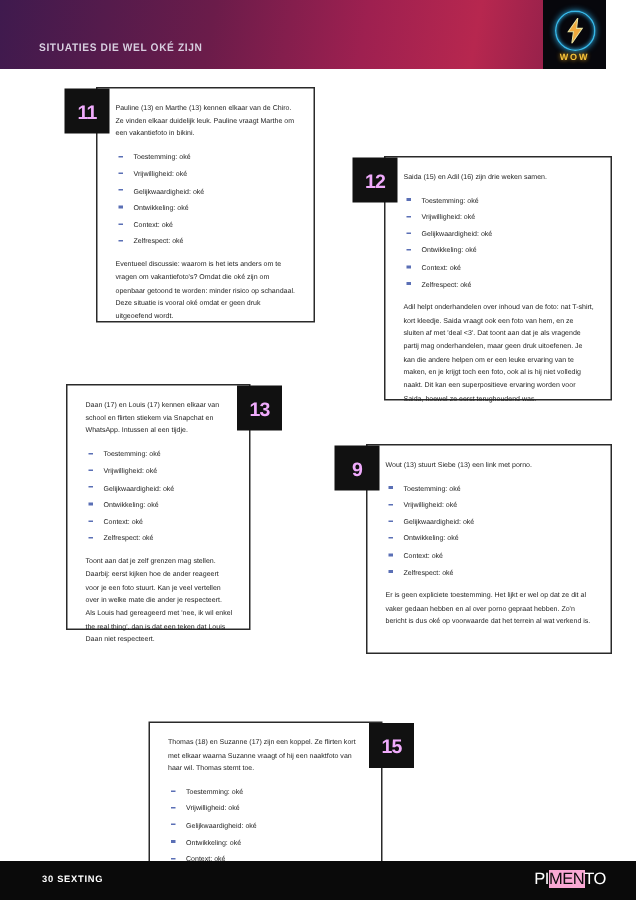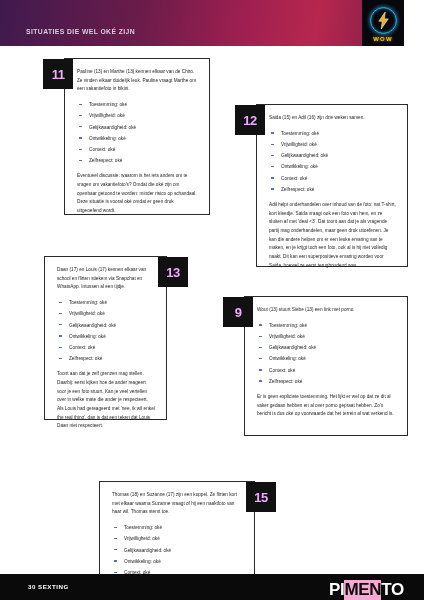--- a/index.html
+++ b/index.html
@@ -87,22 +87,22 @@
     font-weight: bold;
     letter-spacing: 0.5px;
     color: #ffffff;
     text-transform: uppercase;
     white-space: nowrap;
   }
   .footer-logo {
     position: absolute;
     right: 20px;
     top: 6px;
-    font-size: 17px;
-    font-weight: bold;
+    font-size: 11px;
+    font-weight: normal;
     letter-spacing: -0.3px;
     color: #ffffff;
     white-space: nowrap;
     font-family: "Liberation Sans", sans-serif;
     display: flex;
     align-items: center;
   }
   .footer-logo .hl {
     display: inline-block;
     background: #f9a8d4;

